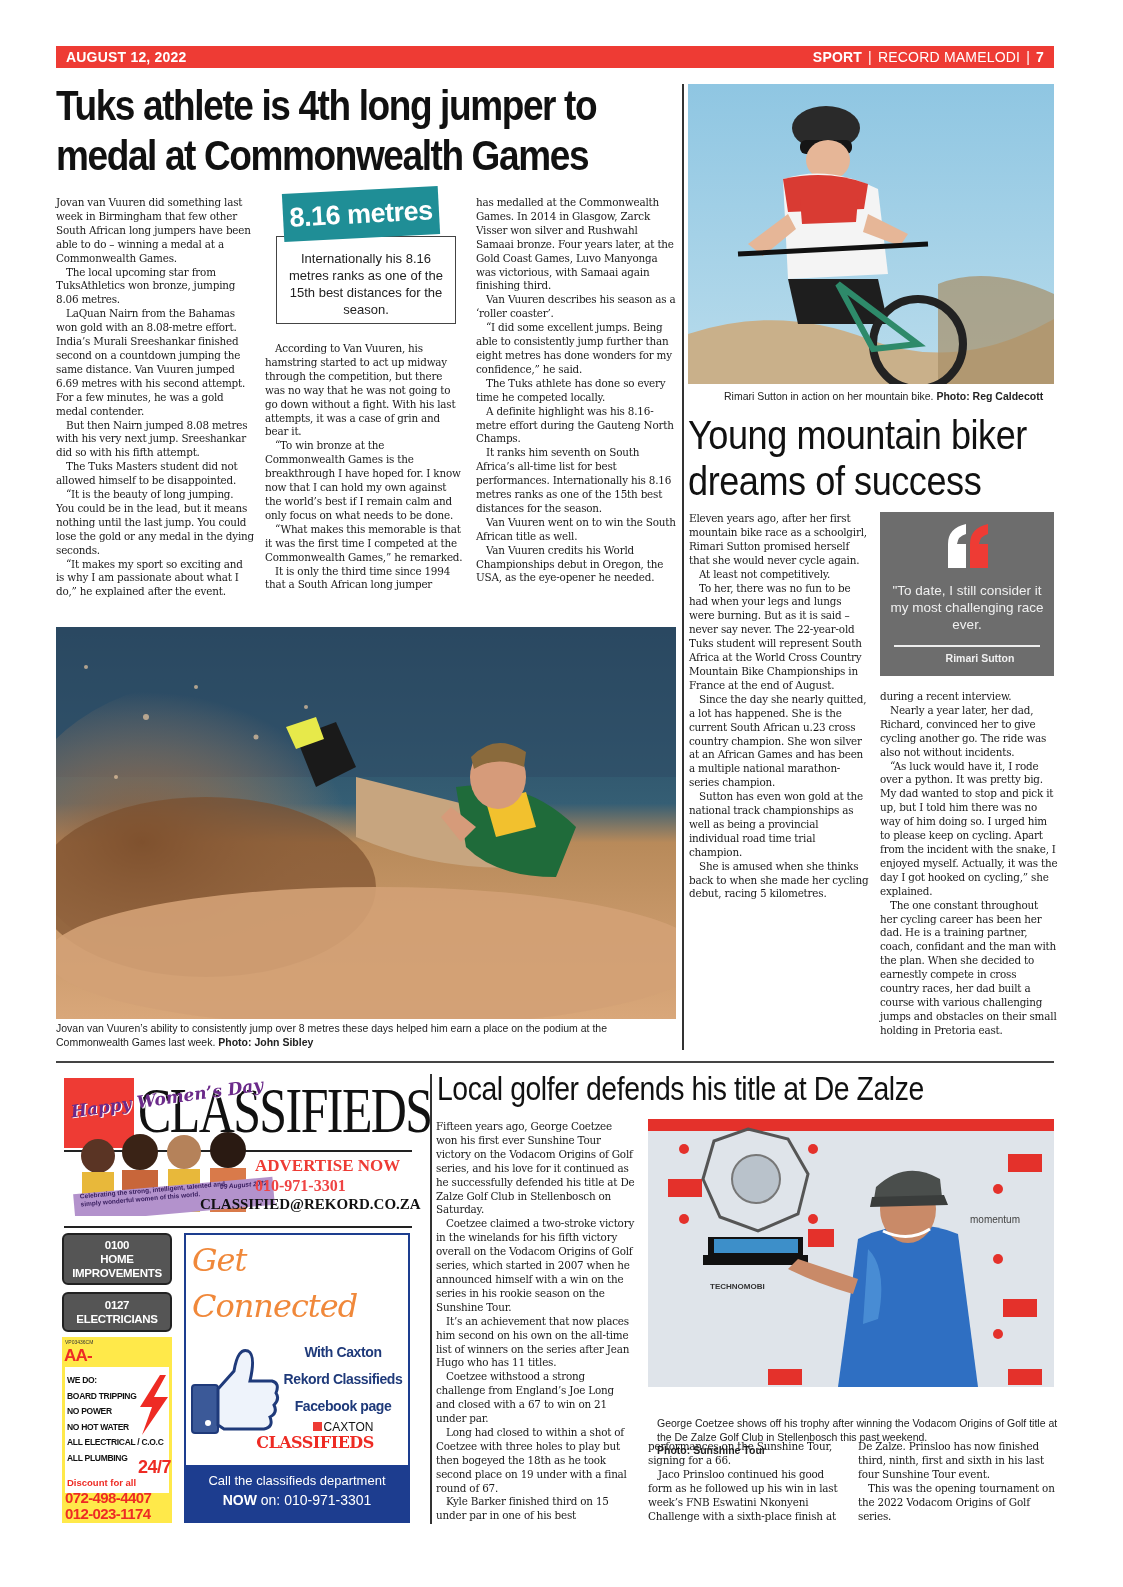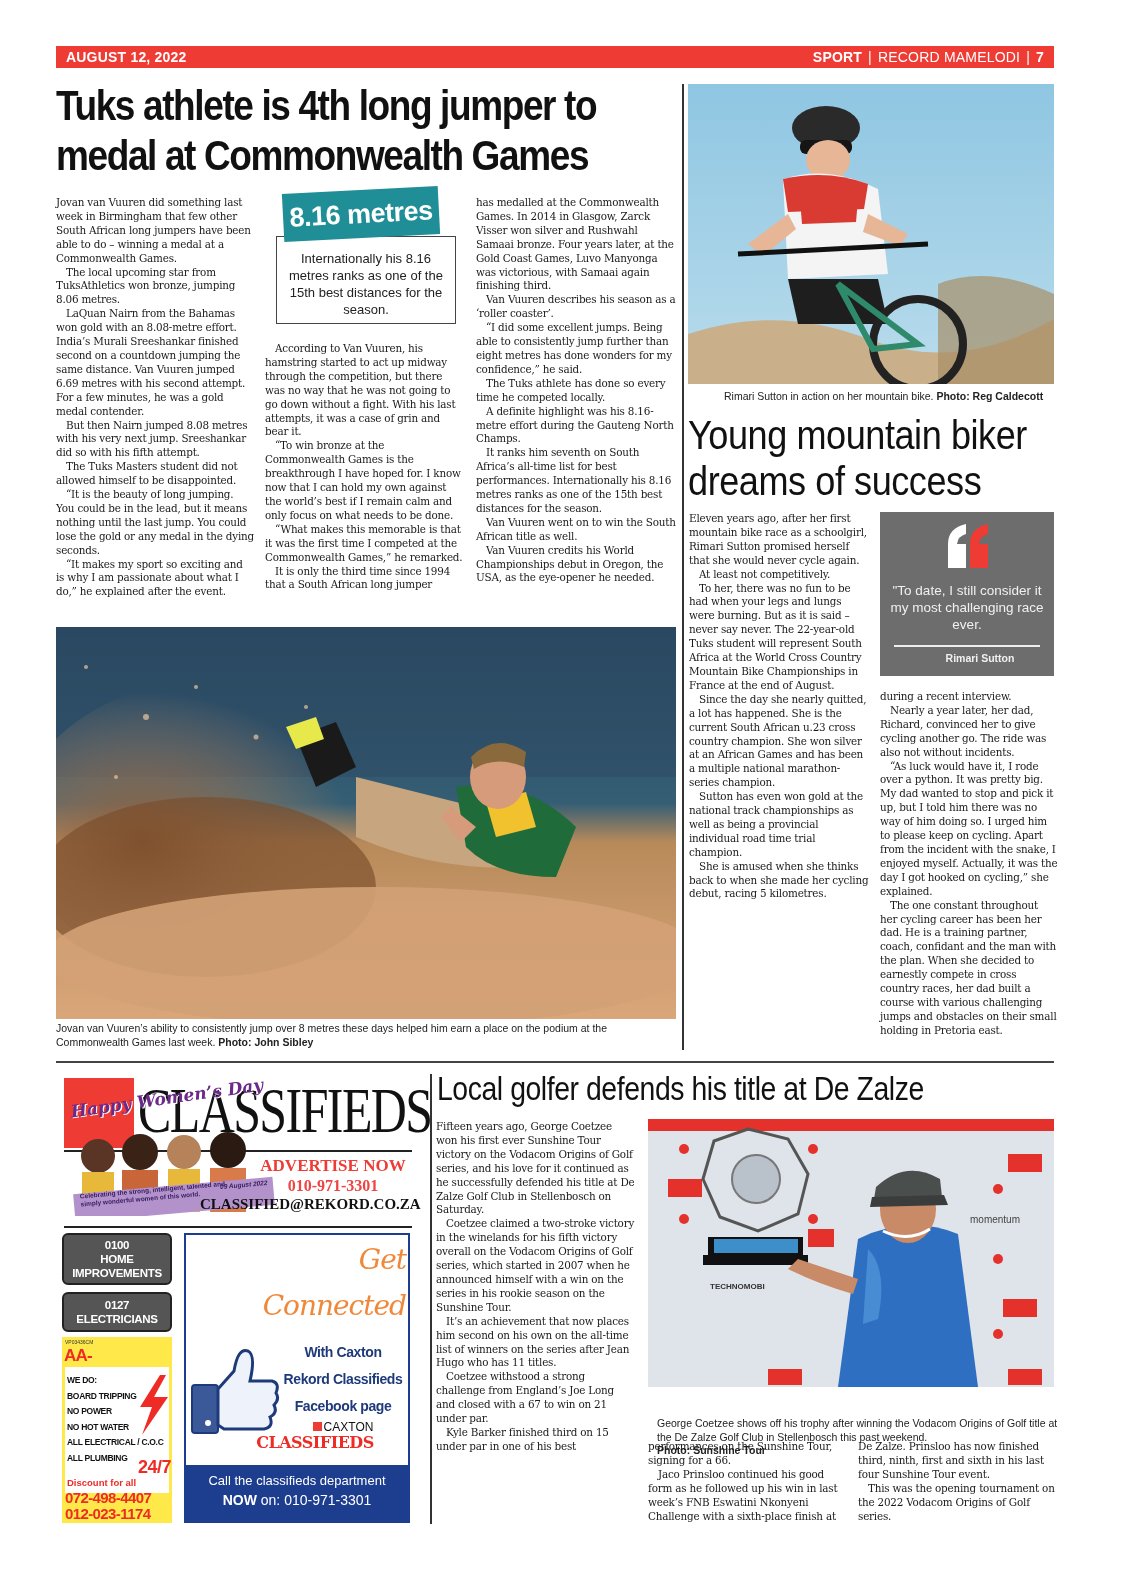--- a/index.html
+++ b/index.html
@@ -48,21 +48,21 @@
     font-family: "Liberation Sans", sans-serif; font-size: 13.5px; line-height: 17px; color: #f0f0f0; }
   .pq-rule { position: absolute; left: 14px; top: 133px; width: 146px; height: 1.5px; background: #eee; }
   .pq-name { position: absolute; left: 0; top: 140px; width: 200px; text-align: center;
     font-family: "Liberation Sans", sans-serif; font-weight: bold; font-size: 10.5px; color: #f0f0f0; }
 
   
   .cls-logo-r { left: 64px; top: 1078px; width: 70px; height: 70px; background: #ee3b34; }
   .cls-word { left: 138px; top: 1076px; font-family: "Liberation Serif", serif; font-size: 64px; line-height: 70px;
     letter-spacing: -2px; transform: scaleX(0.78); transform-origin: left top; color: #111; }
   .cls-rule { left: 64px; top: 1150px; width: 348px; height: 2px; background: #222; }
-  .adv { left: 255px; top: 1156px; width: 156px; text-align: center; font-family: "Liberation Serif", serif; font-weight: bold; }
+  .adv { left: 255px; top: 1156px; width: 156px; text-align: left; font-family: "Liberation Serif", serif; font-weight: bold; }
   .adv .a1 { color: #ee3b34; font-size: 17px; line-height: 20px; }
   .adv .a2 { color: #ef4444; font-size: 16px; line-height: 20px; }
   .adv-email { left: 200px; top: 1196px; width: 212px; text-align: right; font-family: "Liberation Serif", serif;
     font-weight: bold; font-size: 15px; color: #111; }
   .womens { left: 68px; top: 1086px; width: 210px; height: 130px; }
   .cls-rule2 { left: 64px; top: 1226px; width: 348px; height: 2px; background: #222; }
 
   .cat-btn { left: 62px; width: 110px; background: #555; color: #fff; border: 2px solid #222; border-radius: 6px;
     font-family: "Liberation Sans", sans-serif; font-weight: bold; font-size: 11.5px; text-align: center; line-height: 14px;
     display: flex; flex-direction: column; justify-content: center; letter-spacing: -0.3px; }
@@ -76,22 +76,22 @@
     font-size: 8.5px; line-height: 15.5px; color: #111; letter-spacing: -0.3px; }
   .aa-ad .bolt { position: absolute; left: 72px; top: 38px; width: 36px; height: 60px; }
   .aa-ad .h247 { position: absolute; left: 76px; top: 120px; font-family: "Liberation Sans", sans-serif; font-weight: bold;
     font-size: 18px; color: #ee2b24; letter-spacing: -0.5px; }
   .aa-ad .disc { position: absolute; left: 5px; top: 140px; font-family: "Liberation Sans", sans-serif; font-weight: bold;
     font-size: 9.5px; color: #ee2b24; }
   .aa-ad .ph { position: absolute; left: 3px; font-family: "Liberation Sans", sans-serif; font-weight: bold;
     font-size: 15px; color: #ee2b24; letter-spacing: -0.6px; }
 
   .gc-ad { left: 184px; top: 1233px; width: 226px; height: 290px; border: 2px solid #1d3d8f; background: #fff; }
-  .gc-title { position: absolute; left: 6px; top: 2px; width: 214px; text-align: right; font-family: "DejaVu Serif", serif;
-    font-style: italic; font-size: 28px; line-height: 46px; color: #f0883a; letter-spacing: -1px; }
+  .gc-title { position: absolute; left: 6px; top: 2px; width: 214px; text-align: left; font-family: "DejaVu Serif", serif;
+    font-style: italic; font-size: 32px; line-height: 46px; color: #f0883a; letter-spacing: -1px; }
   .gc-lines { position: absolute; left: 92px; top: 104px; width: 130px; text-align: center; font-family: "Liberation Sans", sans-serif;
     font-weight: bold; font-size: 14px; line-height: 27px; color: #1f3a7a; letter-spacing: -0.4px; }
   .gc-thumb { position: absolute; left: 4px; top: 106px; width: 90px; height: 96px; }
   .gc-caxton { position: absolute; left: 92px; top: 185px; width: 130px; text-align: center; font-family: "Liberation Sans", sans-serif;
     font-size: 12px; color: #111; }
   .gc-caxton .cbox { display: inline-block; width: 9px; height: 9px; background: #ee3b34; margin-right: 2px; }
   .gc-cls { position: absolute; left: 34px; top: 198px; width: 190px; text-align: center; font-family: "DejaVu Serif", serif;
     font-weight: bold; font-size: 16px; color: #ee2b24; letter-spacing: -0.5px; }
   .gc-foot { position: absolute; left: 0; bottom: 0; width: 222px; height: 56px; background: #1d3d8f; color: #fff;
     font-family: "Liberation Sans", sans-serif; text-align: center; padding-top: 7px; }
@@ -340,20 +340,21 @@
 </div>
 
 <div class="abs vrule" style="left:430px; top:1074px; height:450px;"></div>
 <div class="abs h-light" style="left:437px; top:1068px; width:620px; font-size:33px; line-height:42px; transform:scaleX(0.86); transform-origin:left top; width:720px;">Local golfer defends his title at De Zalze</div>
 
 <div class="abs col" style="left:436px; top:1120px; width:200px;">
   <p class="first">Fifteen years ago, George Coetzee won his first ever Sunshine Tour victory on the Vodacom Origins of Golf series, and his love for it continued as he successfully defended his title at De Zalze Golf Club in Stellenbosch on Saturday.</p>
   <p>Coetzee claimed a two-stroke victory in the winelands for his fifth victory overall on the Vodacom Origins of Golf series, which started in 2007 when he announced himself with a win on the series in his rookie season on the Sunshine Tour.</p>
   <p>It’s an achievement that now places him second on his own on the all-time list of winners on the series after Jean Hugo who has 11 titles.</p>
   <p>Coetzee withstood a strong challenge from England’s Joe Long and closed with a 67 to win on 21 under par.</p>
+  <p>Long had closed to within a shot of Coetzee with three holes to play but then bogeyed the 18th as he took second place on 19 under with a final round of 67.</p>
   <p>Kyle Barker finished third on 15 under par in one of his best</p>
 </div>
 
 <div class="abs photo" style="left:648px; top:1119px; width:406px; height:268px;">
   <svg width="406" height="268" viewBox="0 0 406 268">
     <rect width="406" height="268" fill="#dfe4ea"></rect>
     <rect width="406" height="12" fill="#e4312b"></rect>
     <g fill="#e4312b">
       <rect x="20" y="60" width="34" height="18"></rect>
         <rect x="120" y="250" width="34" height="16"></rect>

